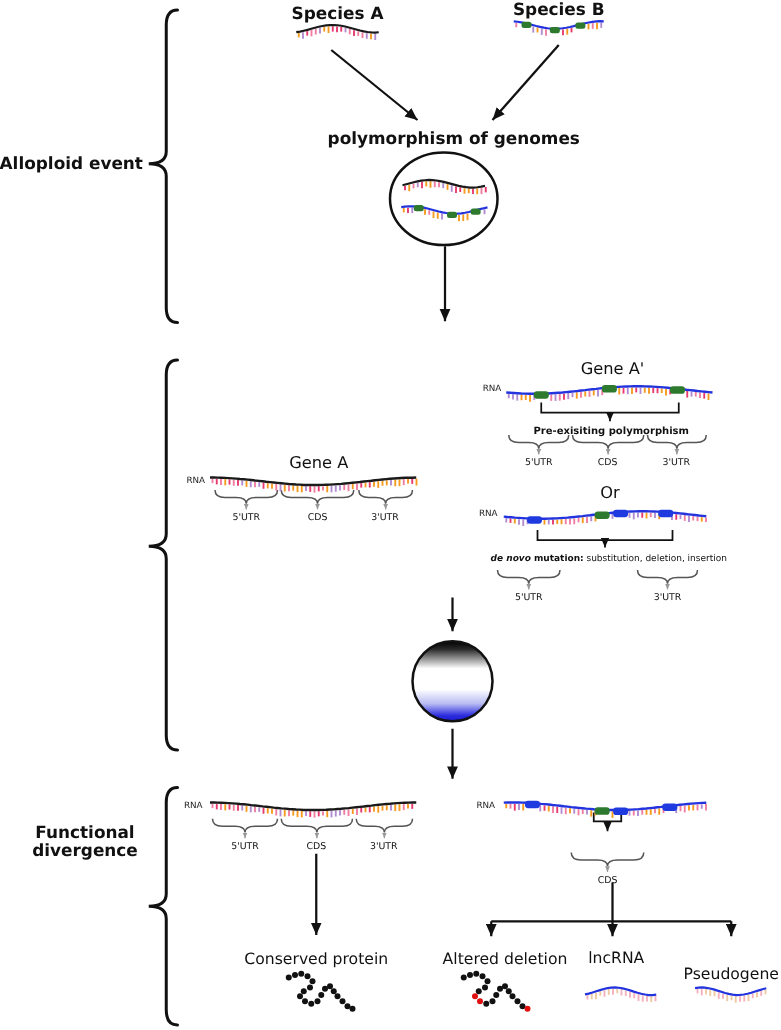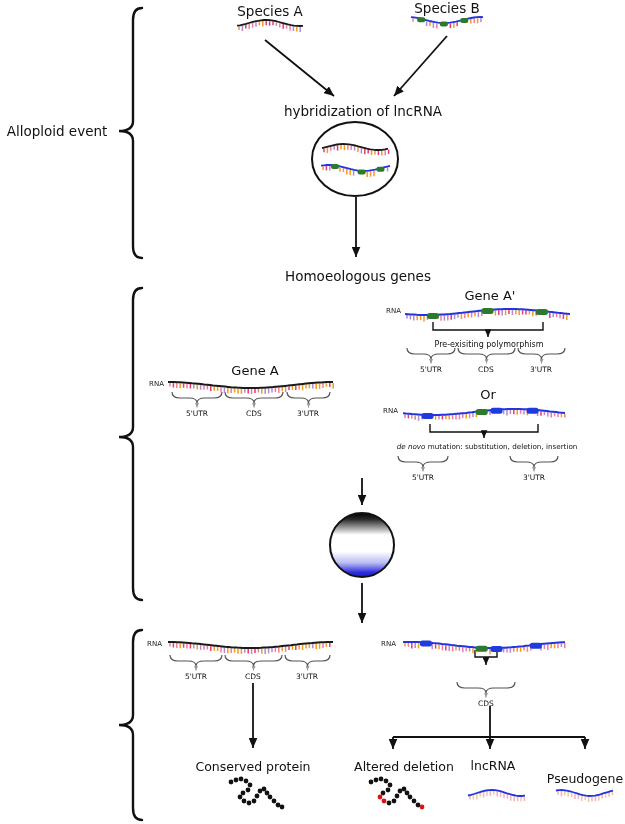--- a/index.html
+++ b/index.html
@@ -3,21 +3,21 @@
 <meta charset="utf-8">
 <style>
   *{margin:0;padding:0;box-sizing:border-box}
   html,body{background:#fff}
   #canvas{position:relative;width:625px;height:824px;background:#fff;overflow:hidden;
           font-family:"DejaVu Sans","Liberation Sans",sans-serif;color:#111}
   #ov{position:absolute;left:0;top:0}
   .t{position:absolute;white-space:nowrap}
   .c{transform:translateX(-50%)}
   .r{transform:translateX(-100%)}
-  .b{font-weight:normal}
+  .b{font-weight:bold}
   .it{font-style:italic}
   .wrap{white-space:normal;text-align:center;line-height:1.1}
   .fs14{font-size:13.5px}
   .fs13{font-size:13px}
   .fs12{font-size:12.5px}
   .fs8{font-size:8px}
   .fs82{font-size:8.2px}
   .fs75{font-size:7.5px}
   .fs72{font-size:7.2px}
   .fs7{font-size:7px;color:#222}
@@ -98,25 +98,25 @@
       <line x1="196" y1="667" x2="196" y2="670.5" stroke="#999" stroke-width="1" marker-end="url(#ahg)"></line>
       <path d="M225 655 Q225 661 233 661 L245.5 661 Q253.5 661 253.5 666 Q253.5 661 261.5 661 L274 661 Q282 661 282 655" fill="none" stroke="#555" stroke-width="1.2"></path>
       <line x1="253.5" y1="667" x2="253.5" y2="670.5" stroke="#999" stroke-width="1" marker-end="url(#ahg)"></line>
       <path d="M285 655 Q285 661 293 661 L299.5 661 Q307.5 661 307.5 666 Q307.5 661 315.5 661 L322 661 Q330 661 330 655" fill="none" stroke="#555" stroke-width="1.2"></path>
       <line x1="307.5" y1="667" x2="307.5" y2="670.5" stroke="#999" stroke-width="1" marker-end="url(#ahg)"></line>
       <path d="M457 682 Q457 688 465 688 L478 688 Q486 688 486 693 Q486 688 494 688 L507 688 Q515 688 515 682" fill="none" stroke="#555" stroke-width="1.2"></path>
       <line x1="486" y1="694" x2="486" y2="697.5" stroke="#999" stroke-width="1" marker-end="url(#ahg)"></line>
     </svg>
 
   <div class="t c b fs14" style="left:57px;top:123px">Alloploid event</div>
+  <div class="t c b fs14 wrap" style="left:68px;top:659px;width:106px">Functional divergence</div>
 
   <div class="t c b fs14" style="left:270px;top:3px">Species A</div>
   <div class="t c b fs14" style="left:447px;top:0px">Species B</div>
-  <div class="t c b fs14" style="left:363px;top:103px">hybridization of lncRNA</div>
-  <div class="t c b fs14" style="left:358px;top:268px">Homoeologous genes</div>
+  <div class="t c b fs14" style="left:363px;top:103px">polymorphism of genomes</div>
 
   <div class="t c fs13" style="left:490px;top:288px">Gene A'</div>
   <div class="t r fs7" style="left:401px;top:307px">RNA</div>
   <div class="t c b fs8" style="left:489px;top:340px">Pre-exisiting polymorphism</div>
   <div class="t c fs75" style="left:431px;top:365px">5'UTR</div>
   <div class="t c fs75" style="left:486px;top:365px">CDS</div>
   <div class="t c fs75" style="left:541px;top:365px">3'UTR</div>
 
   <div class="t c fs13" style="left:255px;top:363px">Gene A</div>
   <div class="t r fs7" style="left:164px;top:380px">RNA</div>

